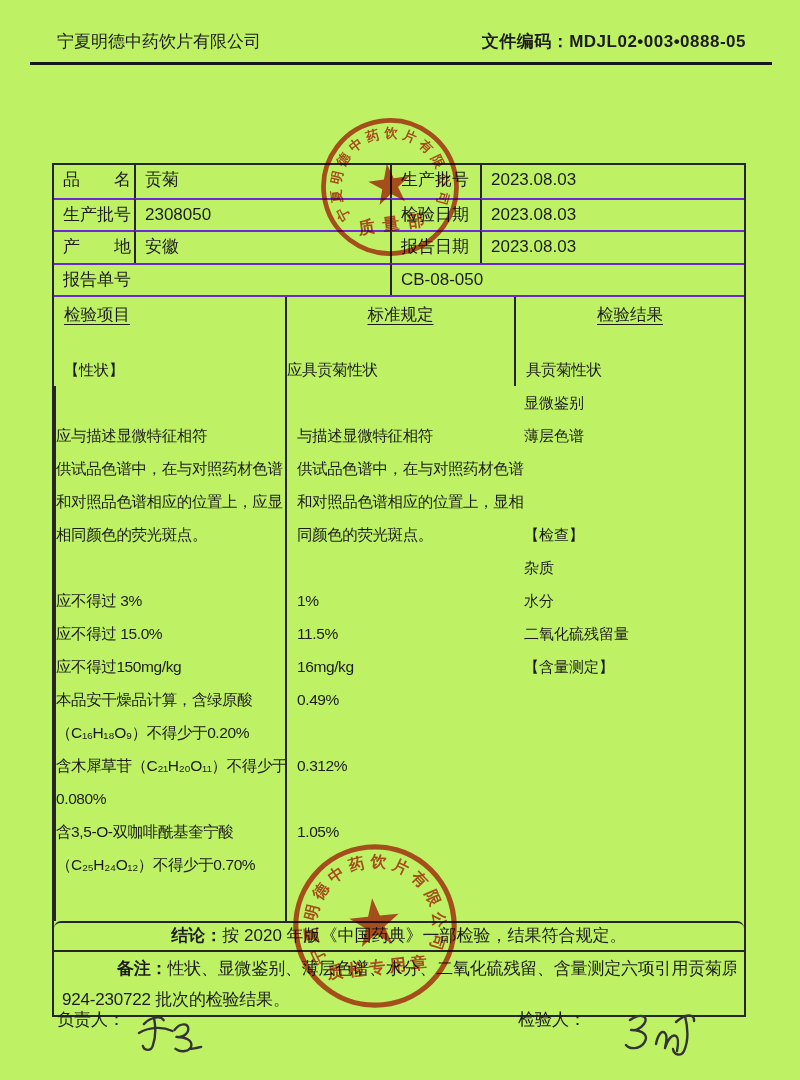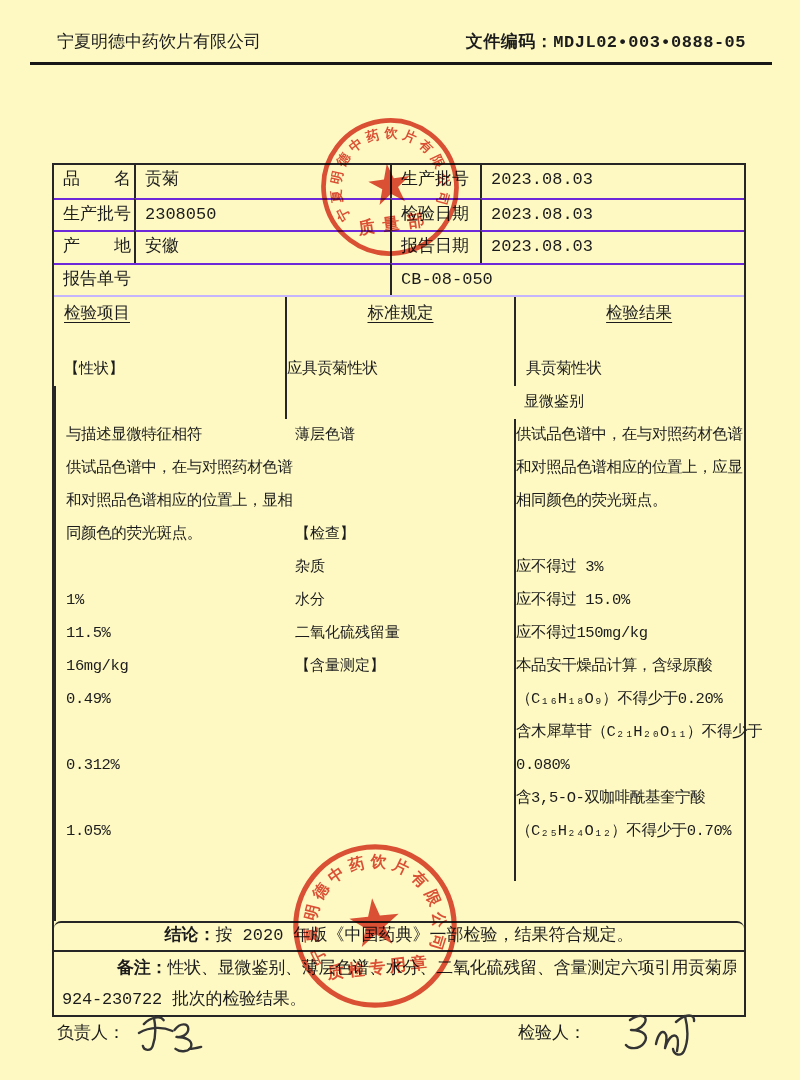--- a/index.html
+++ b/index.html
@@ -1,17 +1,17 @@
 <!DOCTYPE html>
 <html><head>
 <meta charset="utf-8">
 <style>
   html,body{margin:0;padding:0;background:#ffffff;}
-  .page{position:relative;width:800px;height:1080px;background:#fef9c3;overflow:hidden;
-        font-family:Liberation Mono, monospace;color:#1c1c1c;}
+  .page{position:relative;width:800px;height:1080px;background:#bef264;overflow:hidden;
+        font-family:Liberation Sans, sans-serif;color:#1c1c1c;}
 
   
   .hdr{position:absolute;left:30px;right:28px;top:30px;display:flex;justify-content:space-between;
        font-size:17px;border-bottom:3px solid #171717;padding:0 26px 9px 27px;}
   .hdr .code{font-weight:600;letter-spacing:.5px;}
 
   
   .title{position:absolute;left:0;right:0;top:84px;text-align:center;font-size:31px;
          font-weight:bold;letter-spacing:5px;}
 
@@ -22,42 +22,42 @@
 
   .info{display:grid;grid-template-columns:80px 256px 90px 1fr;grid-template-rows:repeat(4,32.5px);}
   .info .cell{border-left:2px solid #262626;border-top:2px solid #6d28d9;
               line-height:30px;padding-left:9px;white-space:nowrap;overflow:hidden;}
   .info .cell.nl{border-left:none;}
   .info .cell.nt{border-top:none;}
   .info .span2{grid-column:span 2;}
 
   .insp{display:grid;grid-template-columns:231px 229px 1fr;
         grid-template-rows:56px repeat(16,33px) minmax(0,1fr);
-        height:626px;border-top:2px solid #c4b5fd;}
+        height:626px;border-top:2px solid #6d28d9;}
   .insp .cell{white-space:nowrap;overflow:visible;line-height:33px;}
   .insp .c2,.insp .c3{border-left:2px solid #262626;}
   .insp .c1{padding-left:10px;font-size:15px;}
   .insp .c2{font-size:15.5px;letter-spacing:-.4px;}
   .insp .c3{padding-left:10px;font-size:15.5px;letter-spacing:-.4px;}
   .insp .hd{padding-top:7px;line-height:20px;font-size:16.5px;letter-spacing:0;}
   .insp .hd.c2,.insp .hd.c3{text-align:center;padding-left:0;}
   .insp .hd u{text-decoration:underline;text-underline-offset:4px;}
 
   .concl{border-top:2px solid #262626;height:29px;line-height:26px;text-align:center;
          white-space:nowrap;overflow:hidden;border-radius:7px;}
   .concl .b,.remark .b{font-weight:bold;}
 
   .remark{border-top:2px solid #262626;height:63px;padding:0 8px;letter-spacing:-.2px;}
   .remark .r1{line-height:33px;text-indent:55px;white-space:nowrap;overflow:hidden;}
   .remark .r2{line-height:30px;white-space:nowrap;}
 
   
   .signs{position:absolute;left:52px;top:1008px;right:40px;height:66px;font-size:17px;}
   .sig-group{position:absolute;top:0;display:flex;align-items:flex-start;}
-  .sig-group .lab{margin-top:13px;white-space:nowrap;}
+  .sig-group .lab{white-space:nowrap;}
   .sig-group svg{margin-left:6px;}
   .sig-stroke{fill:none;stroke:#343434;stroke-width:2.4;stroke-linecap:round;stroke-linejoin:round;}
   .g1{left:5px;} .g2{left:238px;} .g3{left:466px;gap:26px;}
 
   
   .stamp{position:absolute;pointer-events:none;mix-blend-mode:multiply;opacity:.88;color:#d63a2a;z-index:6;}
   .stamp-top{left:317px;top:114px;width:146px;height:146px;transform:rotate(-8deg);}
   .stamp-bottom{left:288px;top:839px;width:174px;height:174px;transform:rotate(-6deg);}
   .stamp svg{width:100%;height:100%;display:block;}
 </style>
@@ -97,20 +97,21 @@
     <div class="insp" id="insp-grid">
       <div class="cell hd c1"><u>检验项目</u></div>
       <div class="cell hd c2"><u>标准规定</u></div>
       <div class="cell hd c3"><u>检验结果</u></div>
     <div class="cell c1">【性状】</div>
         <div class="cell c2">应具贡菊性状</div>
         <div class="cell c3">具贡菊性状</div>
         <div class="cell c2"></div>
         <div class="cell c3"></div>
         <div class="cell c1">显微鉴别</div>
+        <div class="cell c2">应与描述显微特征相符</div>
         <div class="cell c3">与描述显微特征相符</div>
         <div class="cell c1">薄层色谱</div>
         <div class="cell c2">供试品色谱中，在与对照药材色谱</div>
         <div class="cell c3">供试品色谱中，在与对照药材色谱</div>
         <div class="cell c1"></div>
         <div class="cell c2">和对照品色谱相应的位置上，应显</div>
         <div class="cell c3">和对照品色谱相应的位置上，显相</div>
         <div class="cell c1"></div>
         <div class="cell c2">相同颜色的荧光斑点。</div>
         <div class="cell c3">同颜色的荧光斑点。</div>

